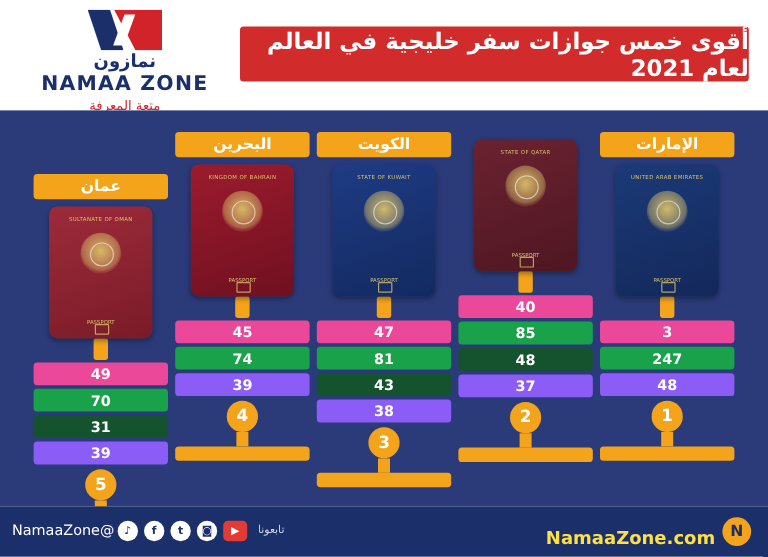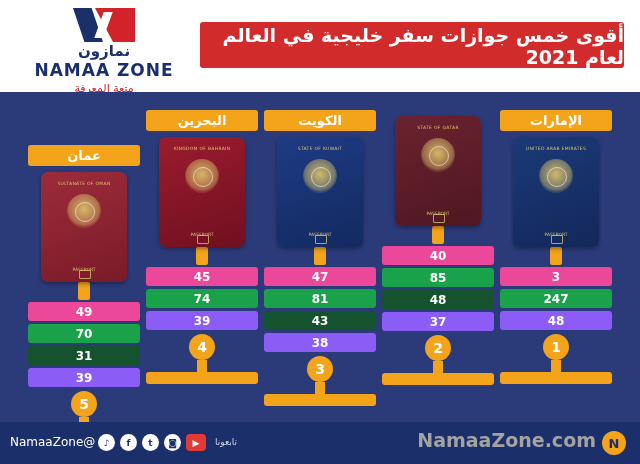--- a/index.html
+++ b/index.html
@@ -66,21 +66,21 @@
   .rankwrap{margin-top:4px;text-align:center;}
   .rank{display:inline-block;width:26px;height:26px;border-radius:50%;background:#f3a41b;color:#fff;
     font-size:14px;font-weight:bold;line-height:26px;}
   .stalk{width:10px;height:12px;background:#f3a41b;margin:0 auto;}
   .base{height:12px;background:#f3a41b;border-radius:3px;}
 
   
   .footer{position:absolute;top:422px;left:0;width:640px;height:42px;background:#1b2f6b;}
   .f-logo{position:absolute;top:9px;right:14px;width:24px;height:24px;border-radius:50%;background:#f3a41b;
     display:flex;align-items:center;justify-content:center;color:#1b2f6b;font-size:13px;font-weight:bold;}
-  .f-site{position:absolute;top:7px;right:44px;color:#a3a3a3;font-size:19px;font-weight:bold;}
+  .f-site{position:absolute;top:17px;right:44px;color:#fde047;font-size:15px;font-weight:bold;}
   .f-follow{position:absolute;top:15px;left:215px;color:#cfd6ea;font-size:9px;}
   .f-handle{position:absolute;top:13px;left:10px;color:#fff;font-size:12px;}
   .f-icons{position:absolute;top:12px;left:98px;display:flex;gap:5px;}
   .f-ic{width:17px;height:17px;border-radius:50%;background:#fff;color:#1b2f6b;font-size:9px;
     display:flex;align-items:center;justify-content:center;font-weight:bold;}
   .f-ic.yt{background:#e23b36;color:#fff;border-radius:4px;width:20px;}
 </style>
 </head>
 <body>
 

